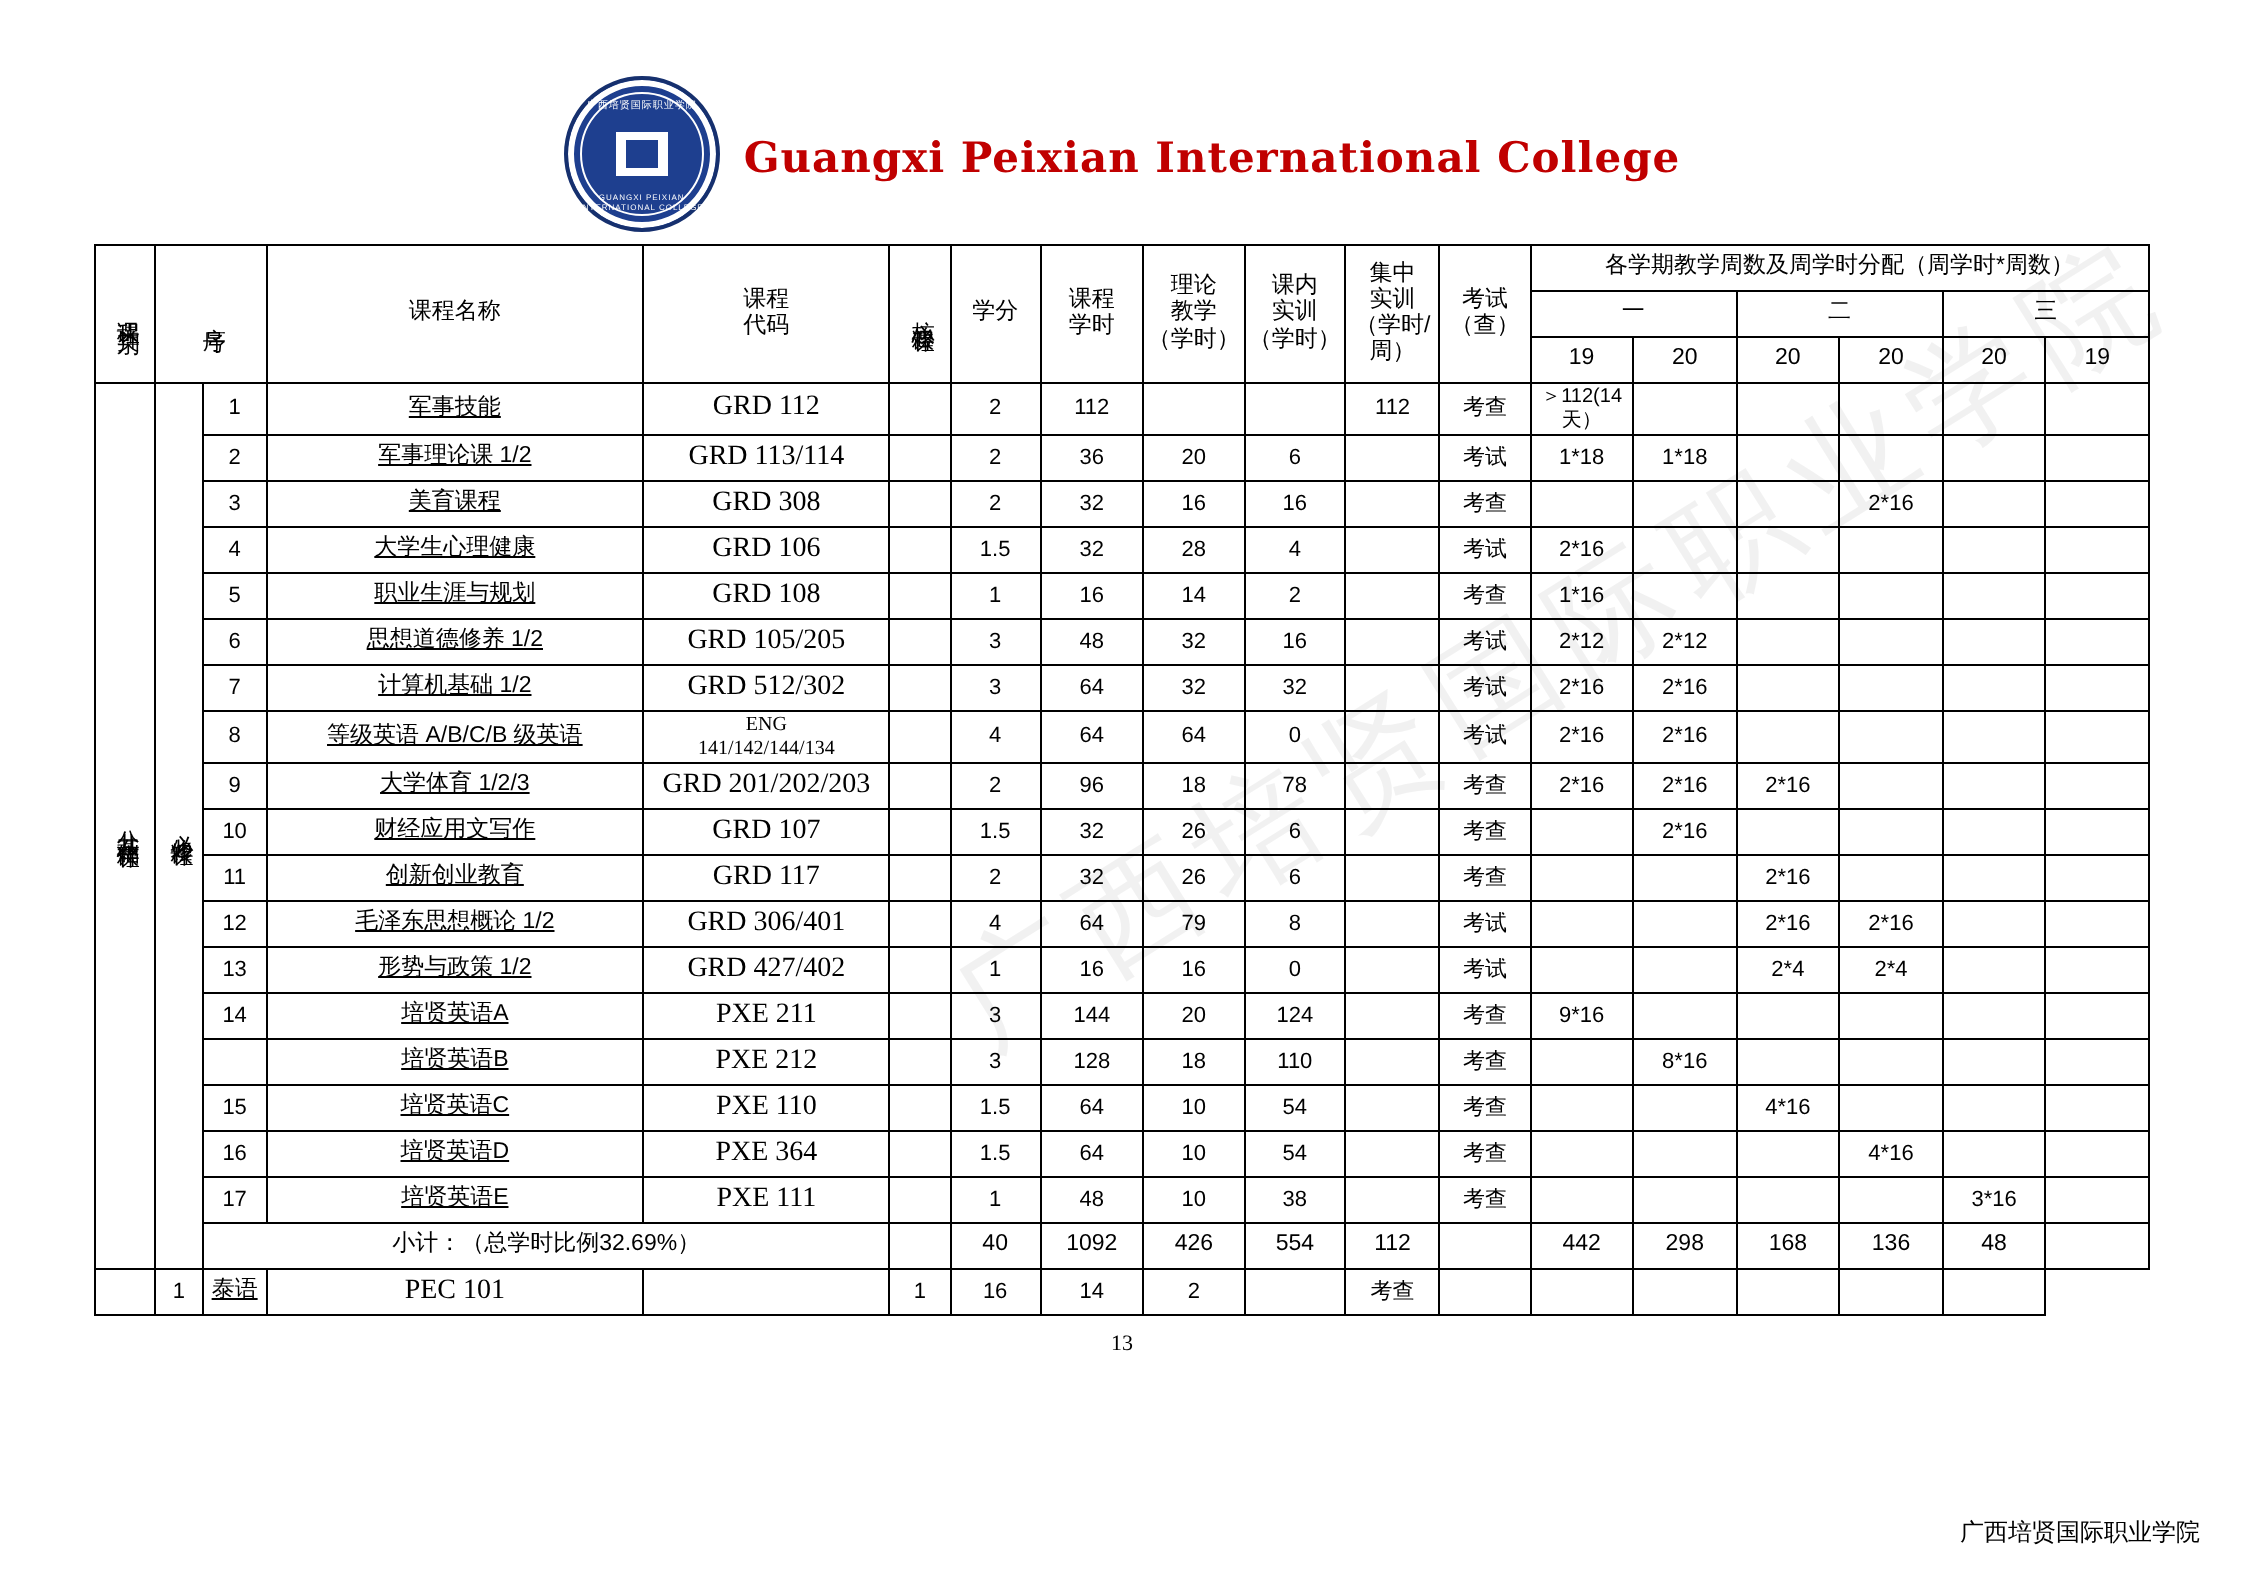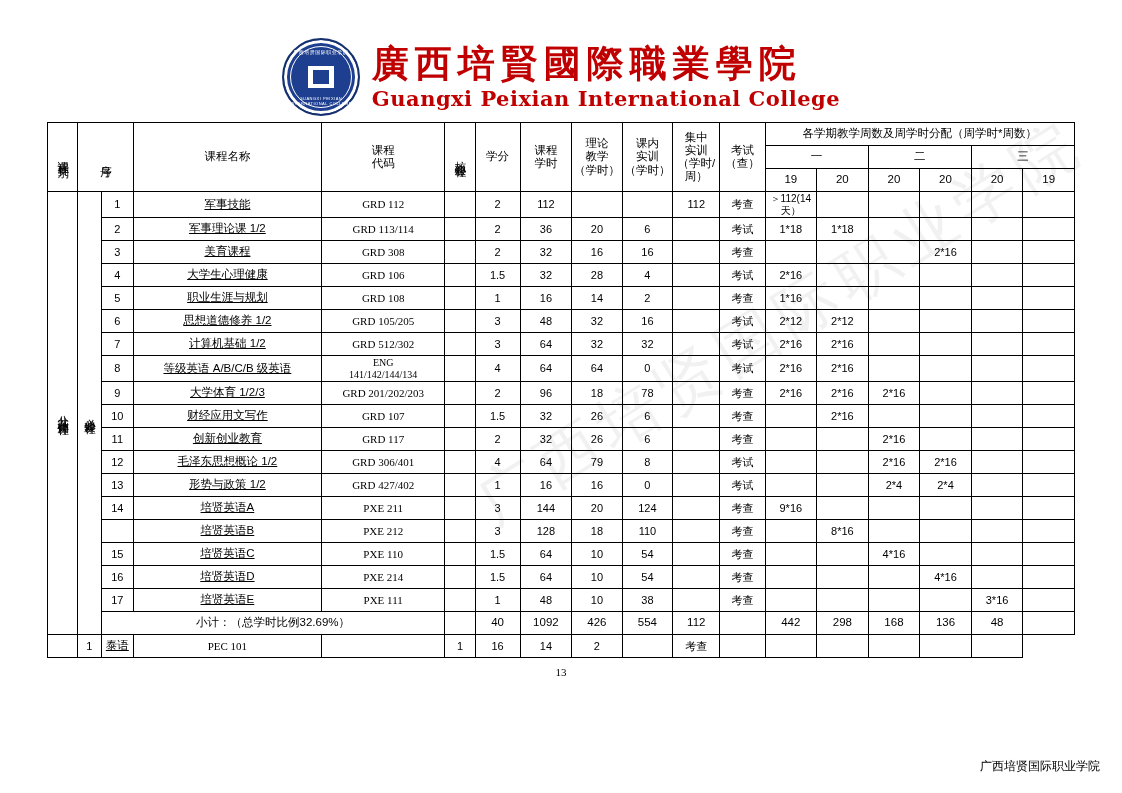--- a/index.html
+++ b/index.html
@@ -137,21 +137,21 @@
   .vert {
     writing-mode: vertical-rl;
     text-orientation: upright;
     letter-spacing: 2px;
     line-height: 1.15;
     font-size: 11.5px;
     margin: 0 auto;
     display: inline-block;
   }
   .namecell { font-size: 11.5px; text-decoration: underline; }
-  .code { font-family: "Liberation Serif", "DejaVu Serif", serif; font-size: 11px; }
+  .code { font-family: "Liberation Serif", "DejaVu Serif", serif; font-size: 14px; }
   .small { font-size: 10px; }
   .subtotal td { font-size: 11.5px; }
   .page-num {
     text-align: center;
     font-size: 11px;
     margin-top: 8px;
     font-family: "Liberation Serif", serif;
   }
   .footer-right {
     position: absolute;
@@ -165,21 +165,20 @@
 <body>
 
 <div class="header">
   <div class="logo-block">
     <div class="seal">
       <div class="seal-txt-top">广西培贤国际职业学院</div>
       <div class="seal-inner"></div>
       <div class="seal-txt-bot">GUANGXI PEIXIAN INTERNATIONAL COLLEGE</div>
     </div>
     <div class="title-wrap">
-      <div class="cn-title">廣西培賢國際職業學院</div>
       <div class="en-title">Guangxi Peixian International College</div>
     </div>
   </div>
 </div>
 
 <div class="watermark">广西培贤国际职业学院</div>
 
 <div class="table-wrap">
   <table class="plan">
     <colgroup>
@@ -516,21 +515,21 @@
           <td class=""></td>
           <td class=""></td>
           <td class="">4*16</td>
           <td class=""></td>
           <td class=""></td>
           <td class=""></td>
         </tr>
         <tr>
           <td>16</td>
           <td class="namecell">培贤英语D</td>
-          <td class="code">PXE 214</td>
+          <td class="code">PXE 364</td>
           <td></td>
           <td>1.5</td>
           <td>64</td>
           <td>10</td>
           <td>54</td>
           <td></td>
           <td>考查</td>
           <td class=""></td>
           <td class=""></td>
           <td class=""></td>

